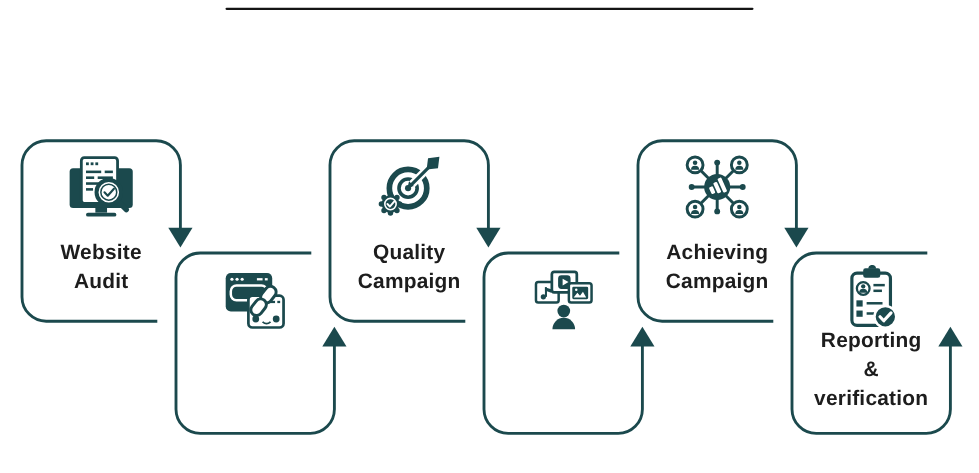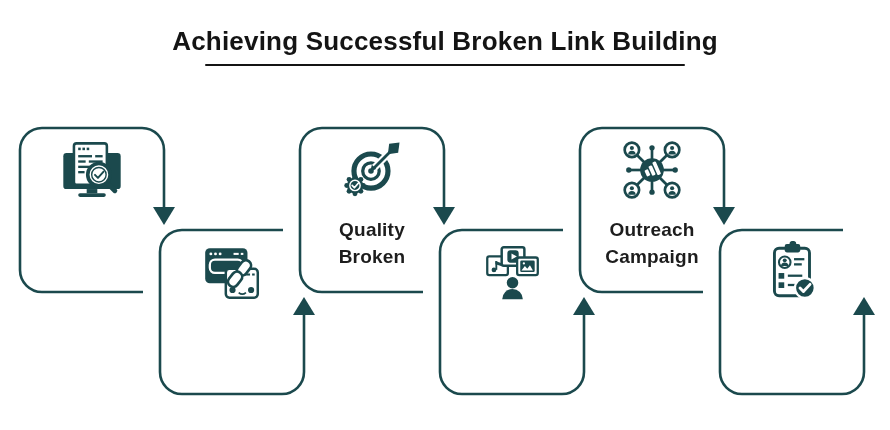--- a/index.html
+++ b/index.html
@@ -26,21 +26,20 @@
     color:var(--ink,#1d1d1d);white-space:pre-line;letter-spacing:.2px;
   }
   .step-label.three{line-height:26.5px;}
 </style>
 </head>
 <body>
 
 <div class="canvas">
 
   <div class="title-wrap">
-    <h1>Achieving Successful Broken Link Building</h1>
     <div class="title-underline"></div>
   </div>
 
   <svg class="flow" width="890" height="430" viewBox="0 0 890 430">
 
     <g>
       <path d="M 143 292 H 42 A 22 22 0 0 1 20 270 V 150 A 22 22 0 0 1 42 128 H 142 A 22 22 0 0 1 164 150 V 209"></path>
       <polygon points="153,207 175,207 164,225"></polygon>
     </g>
 
@@ -245,18 +244,23 @@
       <rect x="27" y="32.5" width="14" height="2.2" fill="currentColor"></rect>
       <rect x="18" y="40" width="5.5" height="5.5" fill="currentColor"></rect>
       <rect x="27" y="41.5" width="11" height="2.2" fill="currentColor"></rect>
     </g>
     <g>
       <circle cx="43.5" cy="45.5" r="9.6" fill="currentColor" stroke="#fff" stroke-width="2.2"></circle>
       <path d="M38.8 45.5 l3.3 3.5 6.4-7" fill="none" stroke="#fff" stroke-width="2.8" stroke-linecap="round" stroke-linejoin="round"></path>
     </g>
   </svg>
 
+  <div class="step-label" style="left:20px;top:216px">Website
+Audit</div>
   <div class="step-label" style="left:300px;top:216px">Quality
-Broken</div>
-  <div class="step-label" style="left:580px;top:216px">Outreach
 Campaign</div>
+  <div class="step-label" style="left:580px;top:216px">Achieving
+Campaign</div>
+  <div class="step-label three" style="left:720px;top:297px">Reporting
+&amp;
+verification</div>
 
 </div>
 
 </body></html>

